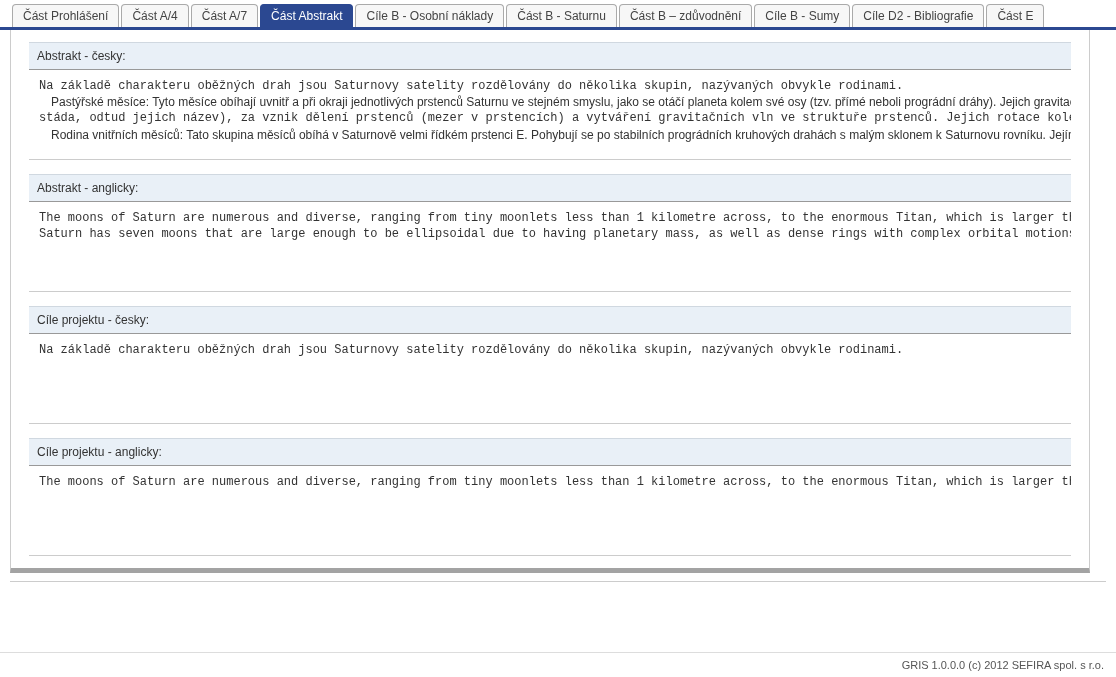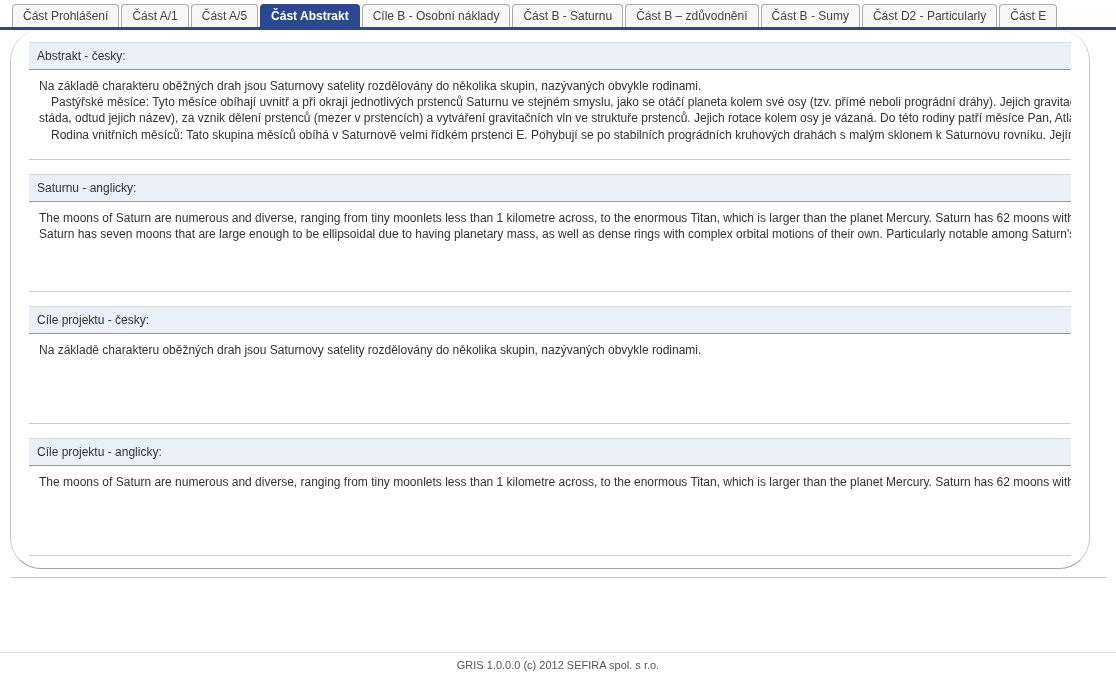--- a/index.html
+++ b/index.html
@@ -31,29 +31,27 @@
       background: #f7f7f7;
       color: #444;
       cursor: pointer;
       white-space: nowrap;
       font-size: 12px;
     }
     .tab.active {
       background: #2b4891;
       color: #ffffff;
       border-color: #2b4891;
-      font-weight: bold;
     }
     .content {
       padding: 12px 18px;
       border-left: 1px solid #ccc;
       border-right: 1px solid #ccc;
-      border-bottom: 1px solid #a3a3a3;
+      border-bottom: 5px solid #a3a3a3;
       margin: 0 26px 0 10px;
-      border-radius: 31px;
     }
     .section-header {
       background: #e9f0f7;
       padding: 6px 8px;
       font-size: 12px;
       color: #333;
       border-top: 1px solid #d0d8e0;
       border-bottom: 1px solid #999;
       margin-top: 14px;
     }
@@ -69,66 +67,67 @@
       white-space: nowrap;
       overflow: hidden;
       min-height: 90px;
       border-bottom: 1px solid #ccc;
     }
     .section-body .para {
       text-indent: 12px;
     }
     .section-body .para.first {
       text-indent: 0;
+      font-family: Liberation Mono, monospace;
     }
     .footer {
       position: absolute;
       bottom: 0;
       left: 0;
       right: 0;
-      text-align: center;
+      text-align: right;
       font-size: 11px;
       color: #555;
       padding: 6px 12px;
       border-top: 1px solid #ddd;
       background: #fff;
     }
     .divider {
       height: 1px;
       background: #ccc;
       margin: 8px 10px 0 10px;
     }
   </style>
 </head>
 <body>
 
 <div class="tabs">
   <div class="tab">Část Prohlášení</div>
-  <div class="tab">Část A/1</div>
-  <div class="tab">Část A/5</div>
+  <div class="tab">Část A/4</div>
+  <div class="tab">Část A/7</div>
   <div class="tab active">Část Abstrakt</div>
   <div class="tab">Cíle B - Osobní náklady</div>
   <div class="tab">Část B - Saturnu</div>
   <div class="tab">Část B – zdůvodnění</div>
-  <div class="tab">Část B - Sumy</div>
-  <div class="tab">Část D2 - Particularly</div>
+  <div class="tab">Cíle B - Sumy</div>
+  <div class="tab">Cíle D2 - Bibliografie</div>
   <div class="tab">Část E</div>
 </div>
 
 <div class="content">
 
   <div class="section-header">Abstrakt - česky:</div>
   <div class="section-body">
     <div class="para first">Na základě charakteru oběžných drah jsou Saturnovy satelity rozdělovány do několika skupin, nazývaných obvykle rodinami.</div>
     <div class="para">Pastýřské měsíce: Tyto měsíce obíhají uvnitř a při okraji jednotlivých prstenců Saturnu ve stejném smyslu, jako se otáčí planeta kolem své osy (tzv. přímé neboli prográdní dráhy). Jejich gravitační vliv</div>
     <div class="para first">stáda, odtud jejich název), za vznik dělení prstenců (mezer v prstencích) a vytváření gravitačních vln ve struktuře prstenců. Jejich rotace kolem osy je vázaná. Do této rodiny patří měsíce Pan, Atlas, Prome</div>
     <div class="para">Rodina vnitřních měsíců: Tato skupina měsíců obíhá v Saturnově velmi řídkém prstenci E. Pohybují se po stabilních prográdních kruhových drahách s malým sklonem k Saturnovu rovníku. Jejími čle</div>
   </div>
 
-  <div class="section-header">Saturnu - anglicky:</div>
+  <div class="section-header">Abstrakt - anglicky:</div>
   <div class="section-body">
     <div class="para first">The moons of Saturn are numerous and diverse, ranging from tiny moonlets less than 1 kilometre across, to the enormous Titan, which is larger than the planet Mercury. Saturn has 62 moons with cor</div>
     <div class="para first">Saturn has seven moons that are large enough to be ellipsoidal due to having planetary mass, as well as dense rings with complex orbital motions of their own. Particularly notable among Saturn's mo</div>
   </div>
 
   <div class="section-header">Cíle projektu - česky:</div>
   <div class="section-body">
     <div class="para first">Na základě charakteru oběžných drah jsou Saturnovy satelity rozdělovány do několika skupin, nazývaných obvykle rodinami.</div>
   </div>
 

